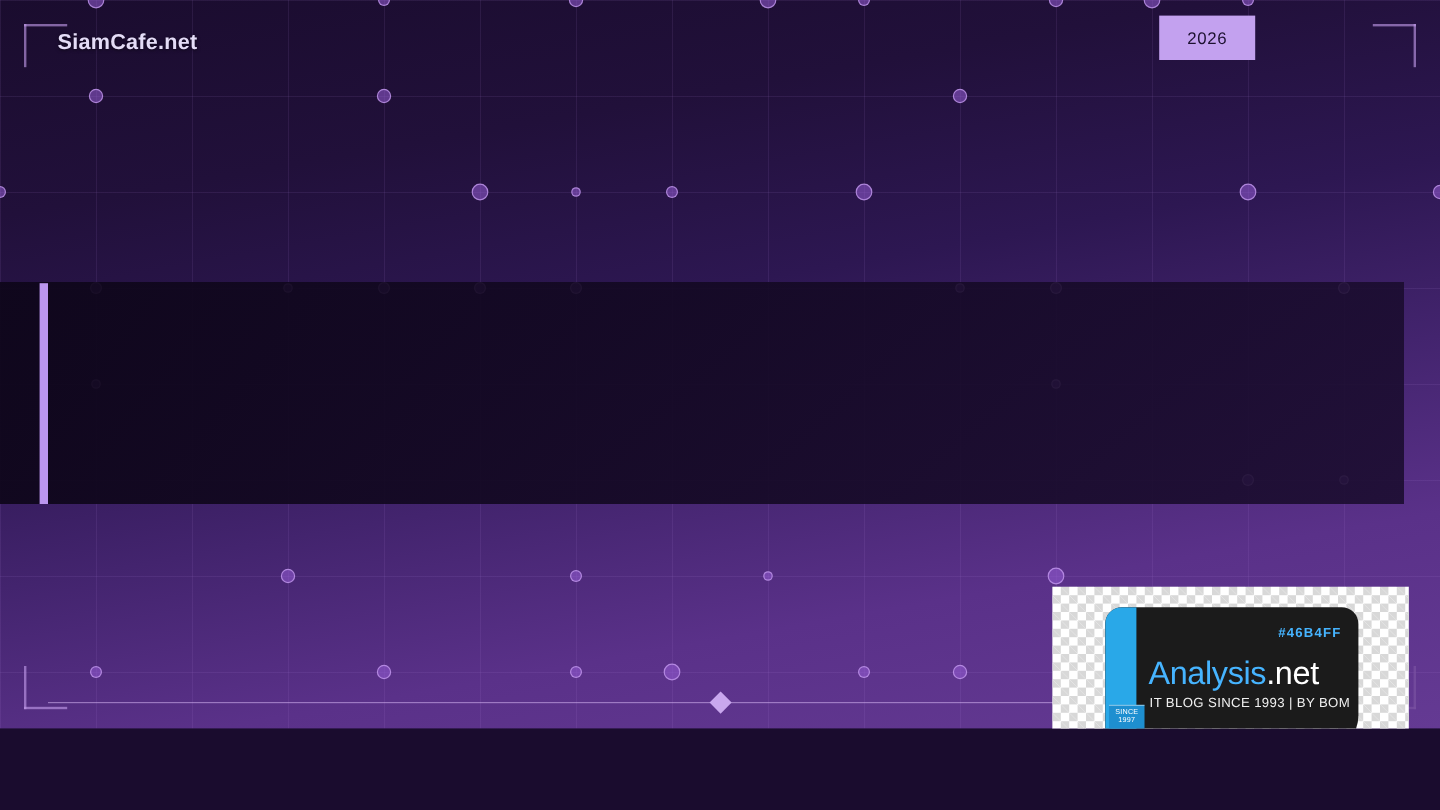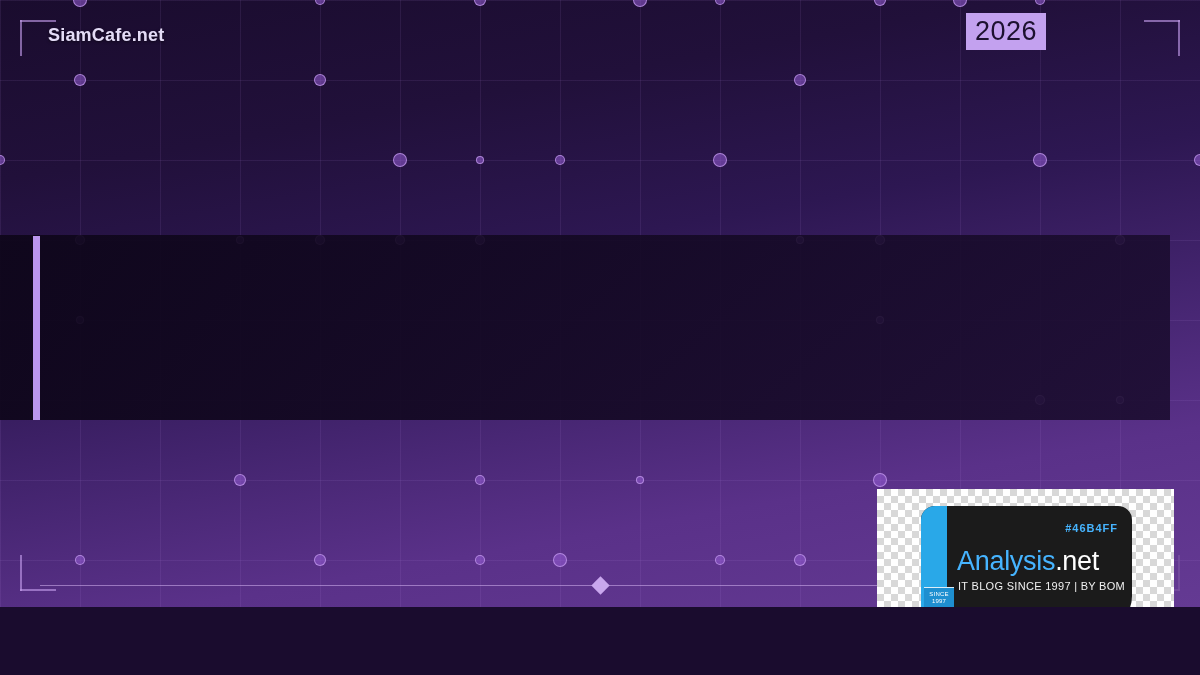--- a/index.html
+++ b/index.html
@@ -71,21 +71,21 @@
     text-shadow:0 1px 3px rgba(0,0,0,0.55);
   }
 
   
   .year-badge {
     position:absolute; left:966px; top:13px;
     width:80px; height:37px;
     background:#c3a1ef;
     display:flex; align-items:center; justify-content:center;
     color:#1d1130;
-    font-size:27px; letter-spacing:0.5px;
+    font-size:14px; letter-spacing:0.5px;
   }
 
   
   .title-band {
     position:absolute; left:0; top:235px;
     width:1170px; height:185px;
     background:linear-gradient(100deg, rgba(14,6,26,0.94) 0%, rgba(20,9,36,0.90) 55%, rgba(26,12,46,0.88) 100%);
   }
   .title-accent {
     position:absolute; left:33px; top:236px;
@@ -270,17 +270,17 @@
     <div class="logo-badge">
       <div class="logo-stripe"></div>
       <div class="logo-shield">
         <span>SINCE</span>
         <span>1997</span>
       </div>
       <div class="logo-hex">#46B4FF</div>
       <div class="logo-main">
         <span class="brand">Analysis</span><span class="tld">.net</span>
       </div>
-      <div class="logo-sub">IT BLOG SINCE 1997 | BY BOM</div>
+      <div class="logo-sub">IT BLOG SINCE 1993 | BY BOM</div>
     </div>
   </div>
 
 </div>
 
 </body></html>

